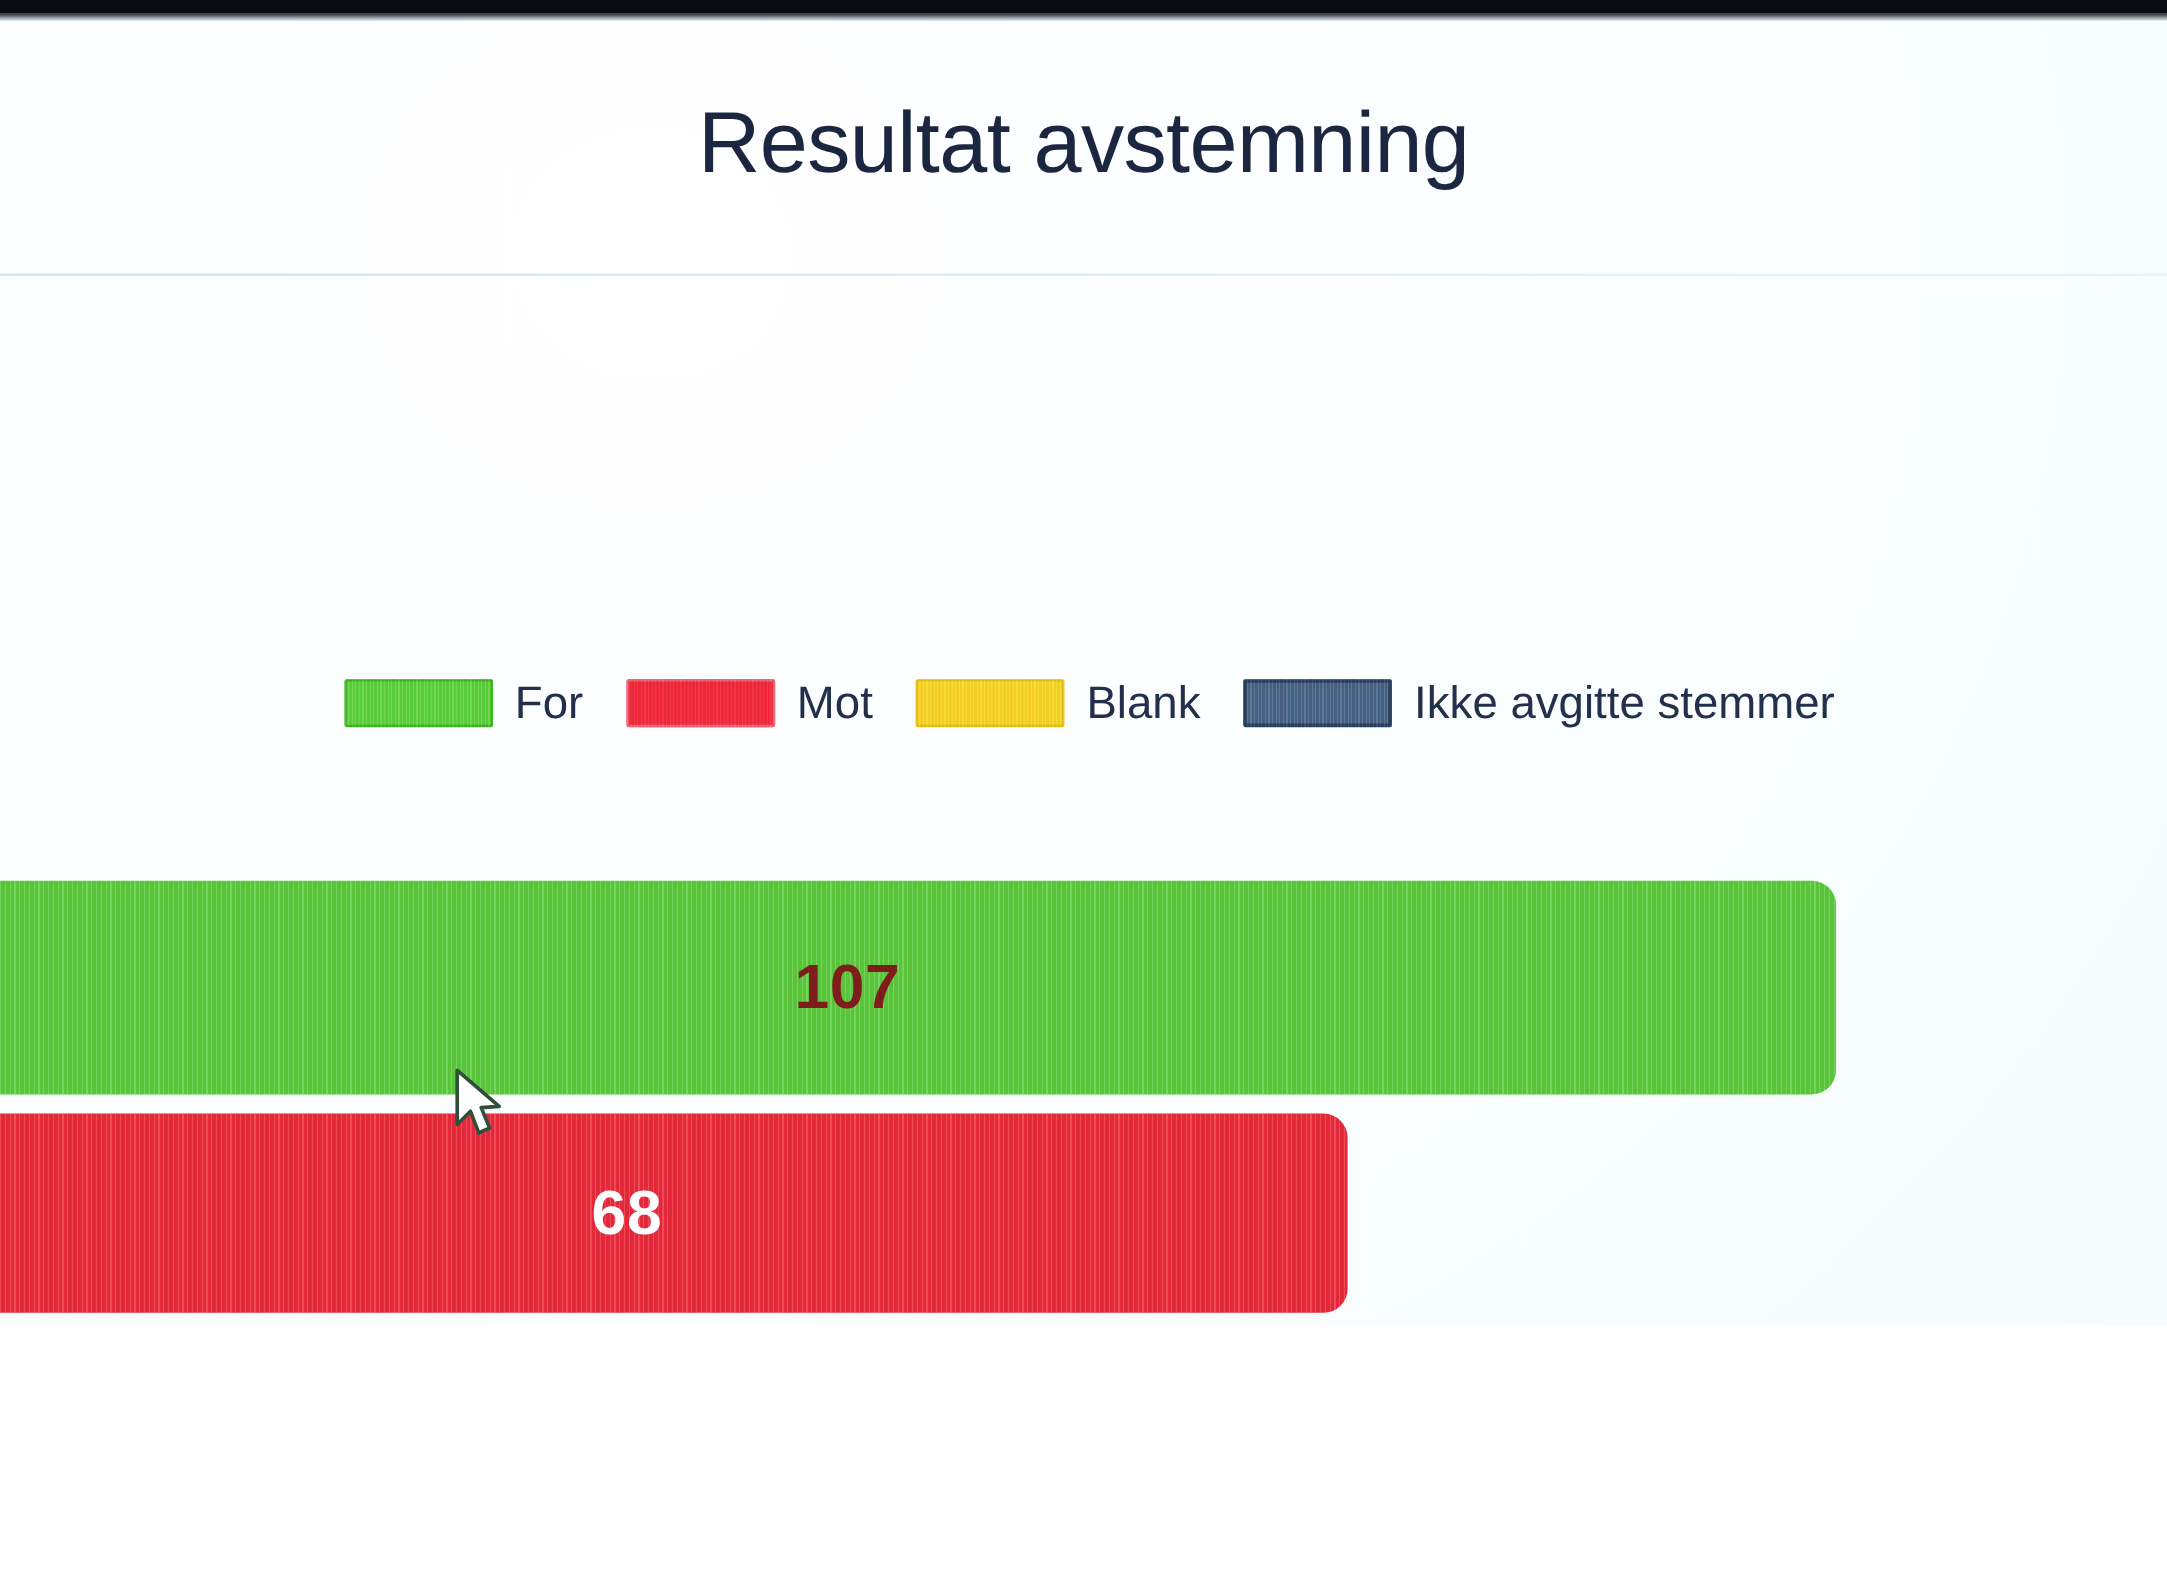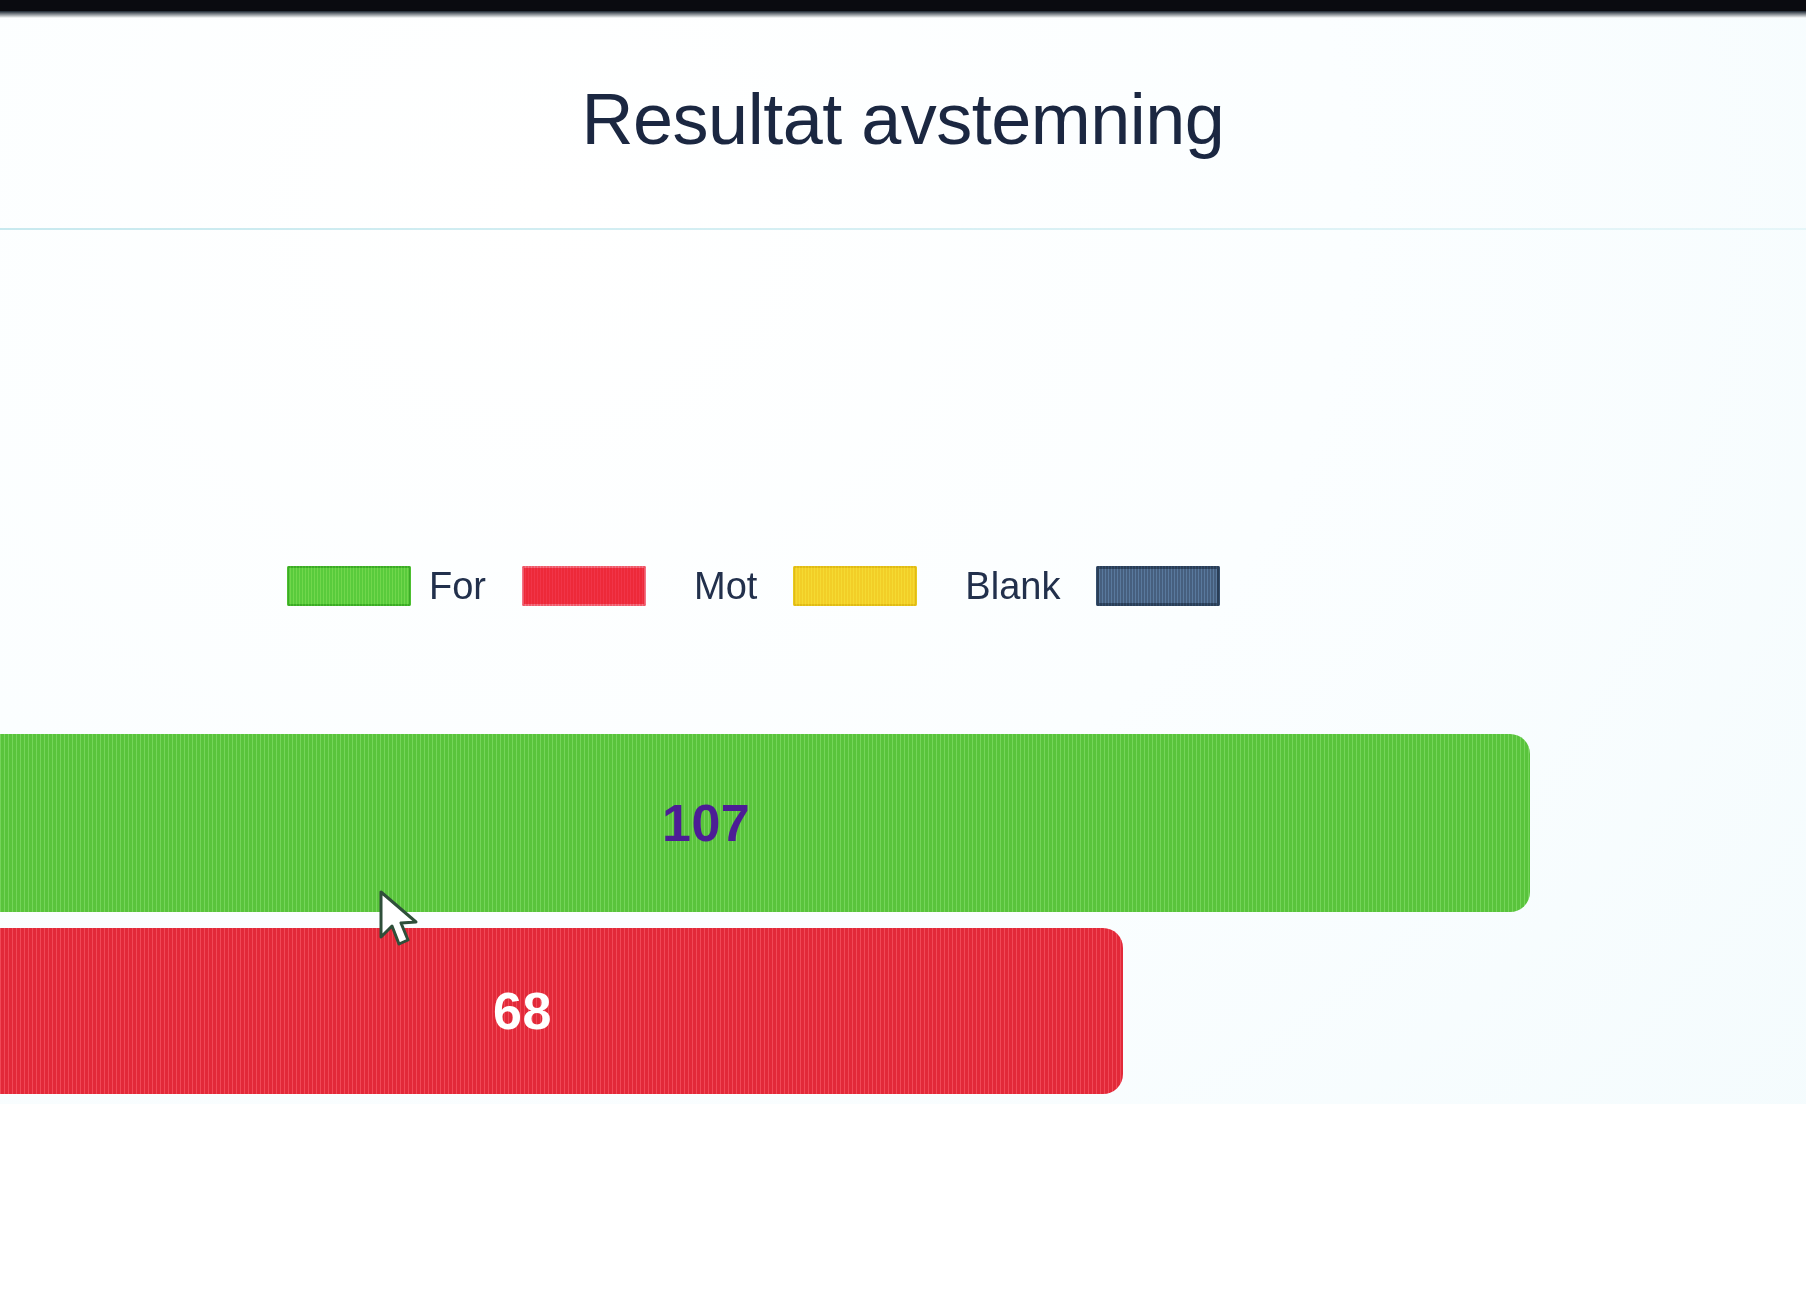--- a/index.html
+++ b/index.html
@@ -75,21 +75,21 @@
     position: absolute;
     left: 287px; top: 548px;
     display: flex;
     align-items: flex-start;
     gap: 0px;
   }
   .legend-item {
     display: flex;
     align-items: center;
   }
-  .legend-item + .legend-item { margin-left: 36px; gap: 30px; }
+  .legend-item + .legend-item { margin-left: 36px; }
   .swatch {
     width: 124px;
     height: 40px;
     border-radius: 2px;
     position: relative;
   }
   .swatch::after{
     content:"";
     position:absolute; inset:0;
     border-radius:2px;
@@ -183,26 +183,27 @@
         <span class="legend-label">Mot</span>
       </div>
 
       <div class="legend-item">
         <span class="swatch" style="background:#f3d129;box-shadow:inset 0 0 0 2px #e3be18;"></span>
         <span class="legend-label">Blank</span>
       </div>
 
       <div class="legend-item">
         <span class="swatch" style="background:#4a6585;box-shadow:inset 0 0 0 3px #2c425c;"></span>
+        <span class="legend-label">Ikke avgitte stemmer</span>
       </div>
 
     </div>
 
     <div class="bar" id="bar-for" style="background:#5ece3f;">
-      <span class="bar-value" style="color:#4c1d95;margin-left:686px;">107</span>
+      <span class="bar-value" style="color:#7f1d1d;margin-left:686px;">107</span>
     </div>
 
     <div class="bar" id="bar-mot" style="background:#ee2b3c;">
       <span class="bar-value" style="color:#ffffff;margin-left:517px;">68</span>
     </div>
 
     <div class="bar" id="bar-blank" style="background:#f3d129;">
       <span class="bar-value" style="color:#121212;margin-left:48px;">4</span>
     </div>
 

